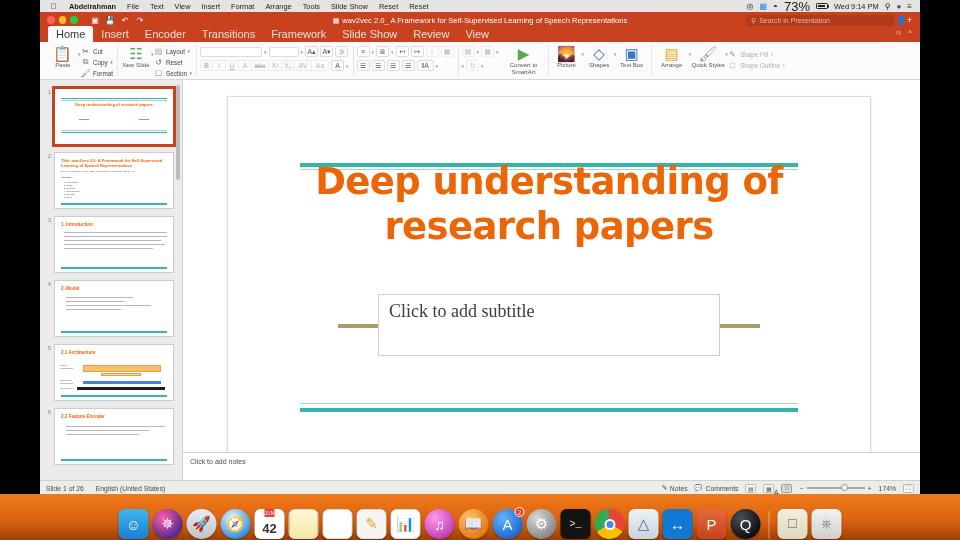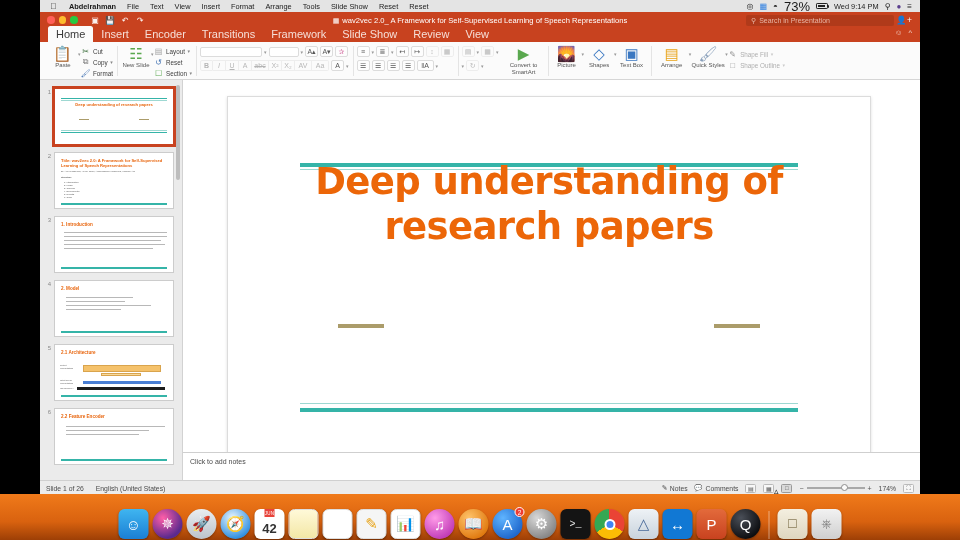--- a/index.html
+++ b/index.html
@@ -511,20 +511,23 @@
 
       <div class="stage">
         <div class="slide">
           <span class="bar-thick" style="left:72px;right:72px;top:66px;"></span>
           <span class="bar-thin" style="left:72px;right:72px;top:72px;"></span>
 
           <div class="slide-title">Deep understanding of research papers</div>
 
           <span class="sub-dash left"></span>
           <span class="sub-dash right"></span>
+          <div class="sub-box">
+            <span>Click to add subtitle</span>
+          </div>
 
           <span class="bar-thin" style="left:72px;right:72px;top:306px;"></span>
           <span class="bar-thick" style="left:72px;right:72px;top:311px;"></span>
         </div>
 
         <div class="notes">
           <span>Click to add notes</span>
         </div>
       </div>
     </div>

